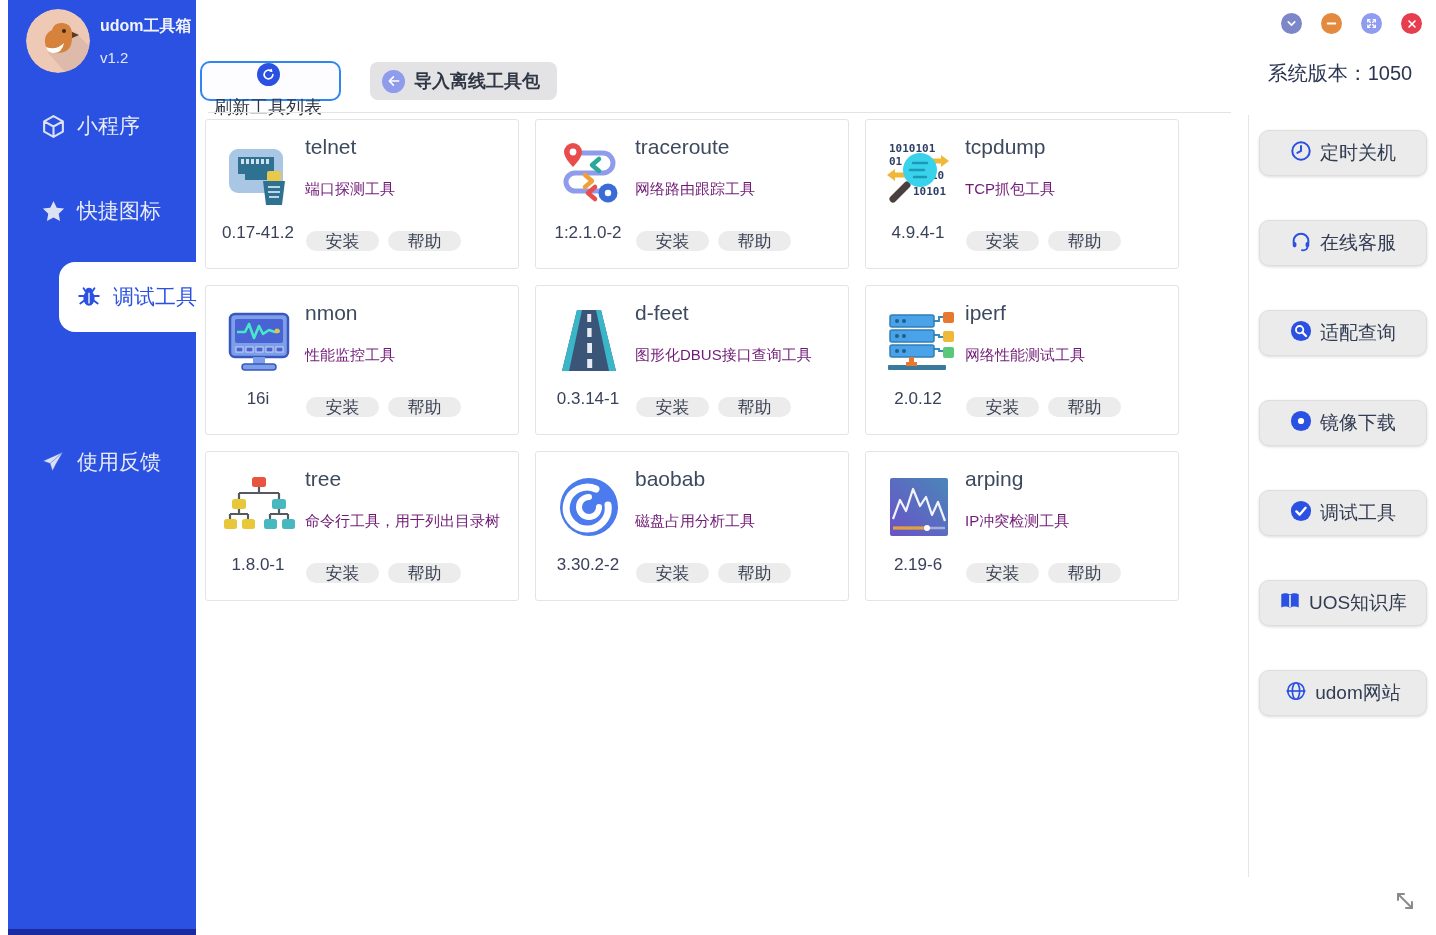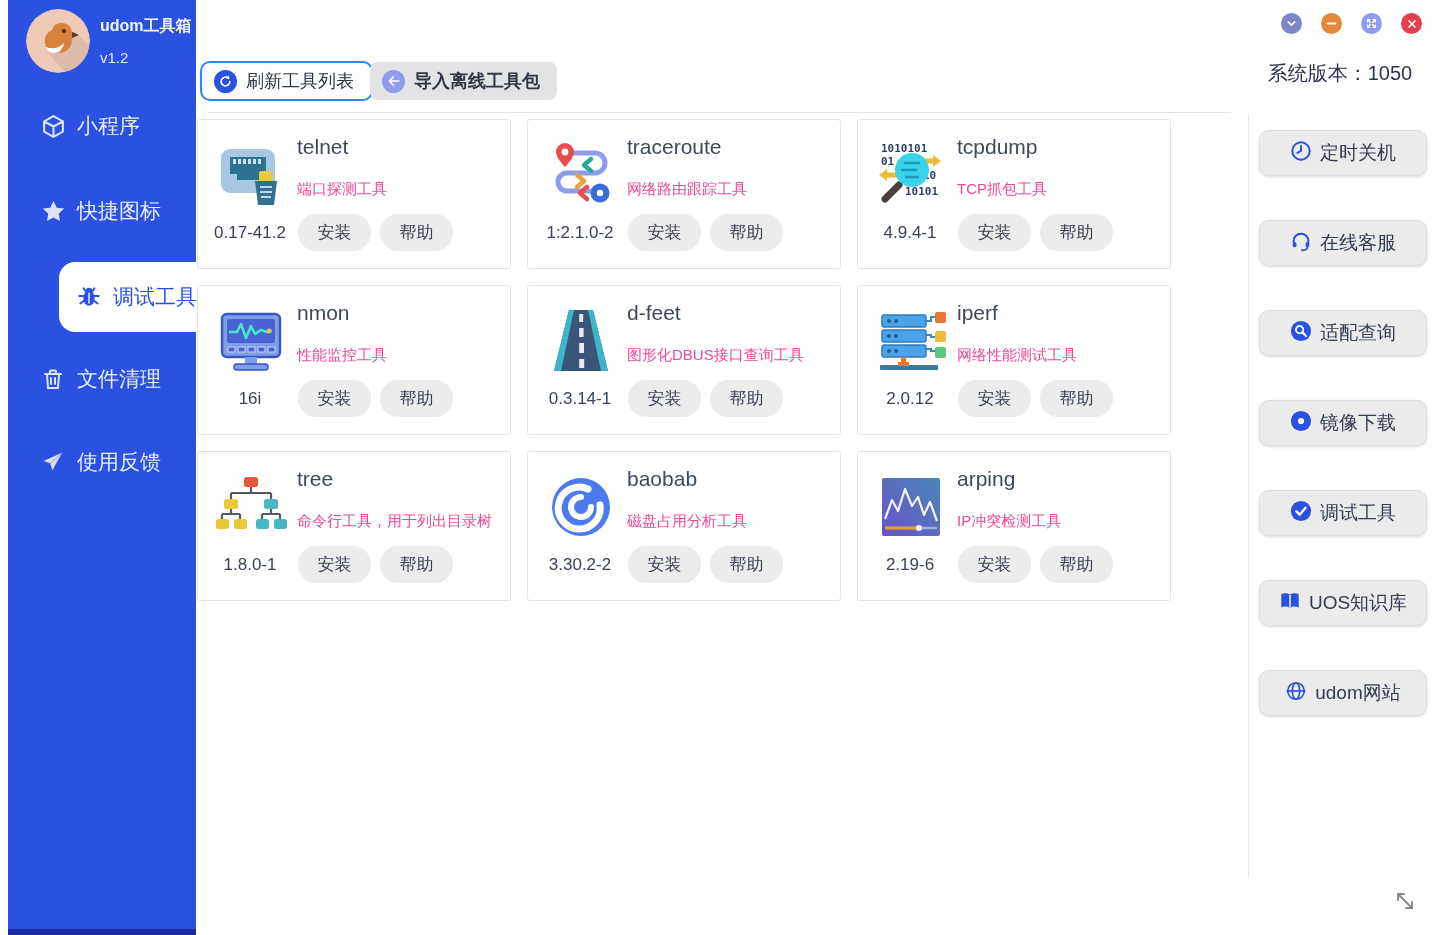--- a/index.html
+++ b/index.html
@@ -14,33 +14,33 @@
   .sidebar-bottom-strip { position:absolute; left:0; top:929px; width:188px; height:6px; background:#1b2aa0; }
   .profile { position:absolute; left:18px; top:9px; width:170px; }
   .avatar { position:absolute; left:0; top:0; width:64px; height:64px; border-radius:50%; overflow:hidden; }
   .app-title { position:absolute; left:74px; top:7px; color:#f2f4fb; font-size:16px; font-weight:bold; white-space:nowrap; }
   .app-version { position:absolute; left:74px; top:40px; color:#e4e8f6; font-size:15px; }
   .nav-item { position:absolute; left:0; width:188px; height:48px; display:flex; align-items:center; padding-left:32px; gap:11px; color:#e9ecf6; font-size:21px; cursor:pointer; }
   .nav-item .nicon { width:26px; height:26px; display:flex; align-items:center; justify-content:center; }
   .nav-item.active { left:9px; width:170px; height:70px; background:#ffffff; border-radius:16px; color:#2b51e2; padding-left:17px;margin-left:42px; }
   
   .toolbar-btn { position:absolute; display:flex; align-items:center; gap:9px; cursor:pointer; font-size:18px; color:#2f3644; }
-  .btn-refresh { left:200px; top:61px; height:40px; padding:0 17px 0 12px; background:#fdfdff; border:2px solid #2e86f0; border-radius:10px; }
+  .btn-refresh { left:200px; top:61px; height:40px; padding:0 17px 0 12px; background:#fdfdff; border:2px solid #2e86f0; border-radius:10px;flex-direction:column; }
   .btn-import { left:370px; top:62px; height:38px; padding:0 17px 0 12px; background:#e3e3e5; border:none; border-radius:8px;font-weight:bold; }
   .round-badge { width:23px; height:23px; border-radius:50%; display:flex; align-items:center; justify-content:center; flex:0 0 auto; }
   .hdivider { position:absolute; left:208px; top:112px; width:1023px; height:1px; background:#e3e3e3; }
   .vdivider { position:absolute; left:1248px; top:115px; width:1px; height:762px; background:#e6e6e6; }
   
-  .cards { position:absolute; left:197px; top:119px; width:1000px; display:grid; grid-template-columns:repeat(3,314px); grid-auto-rows:150px; column-gap:26px; row-gap:26px;gap:16px; }
+  .cards { position:absolute; left:205px; top:119px; width:1000px; display:grid; grid-template-columns:repeat(3,314px); grid-auto-rows:150px; column-gap:26px; row-gap:26px;gap:16px; }
   .card { position:relative; background:#fff; border:1px solid #e4e4e4; border-radius:3px; }
   .tool-icon { position:absolute; left:17px; top:19px; width:72px; height:72px; }
   .tool-name { position:absolute; left:99px; top:15px; font-size:21px; color:#3d4a5e; }
-  .tool-desc { position:absolute; left:99px; top:57px; width:206px; font-size:15px; line-height:1.55; color:#ec4899; }
+  .tool-desc { position:absolute; left:99px; top:57px; width:206px; font-size:15px; line-height:1.55; color:#701a75; }
   .tool-version { position:absolute; left:6px; bottom:25px; width:92px; text-align:center; font-size:17px; color:#39425a; }
-  .pill-btn { position:absolute; bottom:17px; width:73px; height:37px; border-radius:18px; background:#ececec; display:flex; align-items:center; justify-content:center; font-size:17px; color:#3a4254; cursor:pointer; }
+  .pill-btn { position:absolute; bottom:17px; width:73px; height:20px; border-radius:18px; background:#ececec; display:flex; align-items:center; justify-content:center; font-size:17px; color:#3a4254; cursor:pointer; }
   .pill-install { left:100px; }
   .pill-help { left:182px; }
   
   .sysver { position:absolute; left:1252px; top:60px; width:176px; text-align:center; font-size:20px; color:#2b3552; white-space:nowrap; }
   .side-btn { position:absolute; left:1259px; width:168px; height:46px; background:#ebebeb; border:1px solid #dedede; border-radius:10px; box-shadow:0 1px 3px rgba(0,0,0,0.15); display:flex; align-items:center; justify-content:center; gap:8px; font-size:19px; color:#333d52; cursor:pointer; }
   
   .winctl { position:absolute; top:13px; width:21px; height:21px; border-radius:50%; display:flex; align-items:center; justify-content:center; cursor:pointer; }
   .resize-handle { position:absolute; left:1390px; top:886px; width:30px; height:30px; cursor:nwse-resize; }
 </style>
 </head>
@@ -92,34 +92,20 @@
             <line x1="20" y1="18" x2="16" y2="15"></line>
         </g>
         <ellipse cx="12" cy="13" rx="5.2" ry="7" fill="#2b51e2"></ellipse>
         <circle cx="12" cy="6.5" r="3" fill="#2b51e2"></circle>
         <line x1="12" y1="8" x2="12" y2="18" stroke="#ffffff" stroke-width="1.2"></line>
       </svg>
     </span>
     <span>调试工具</span>
   </div>
 
-  <div class="nav-item" style="top:355px">
-    <span class="nicon">
-      <svg viewBox="0 0 24 24" width="24" height="24">
-          <g fill="none" stroke="#dde2f2" stroke-width="2" stroke-linecap="round">
-            <path d="M4 7 h16"></path>
-            <path d="M9 7 V4.5 a1 1 0 0 1 1-1 h4 a1 1 0 0 1 1 1 V7"></path>
-            <path d="M6 7 l1 14 h10 l1-14"></path>
-            <line x1="10" y1="11" x2="10" y2="17"></line>
-            <line x1="14" y1="11" x2="14" y2="17"></line>
-          </g>
-        </svg>
-    </span>
-    <span>文件清理</span>
-  </div>
 
   <div class="nav-item" style="top:438px">
     <span class="nicon">
       <svg viewBox="0 0 24 24" width="24" height="24">
           <path d="M22 2 L2 11 L9 13.5 L11.5 21 L15 14 Z M9 13.5 L22 2" fill="#dde2f2" stroke="#2b51e2" stroke-width="0.5"></path>
         </svg>
     </span>
     <span>使用反馈</span>
   </div>
 

